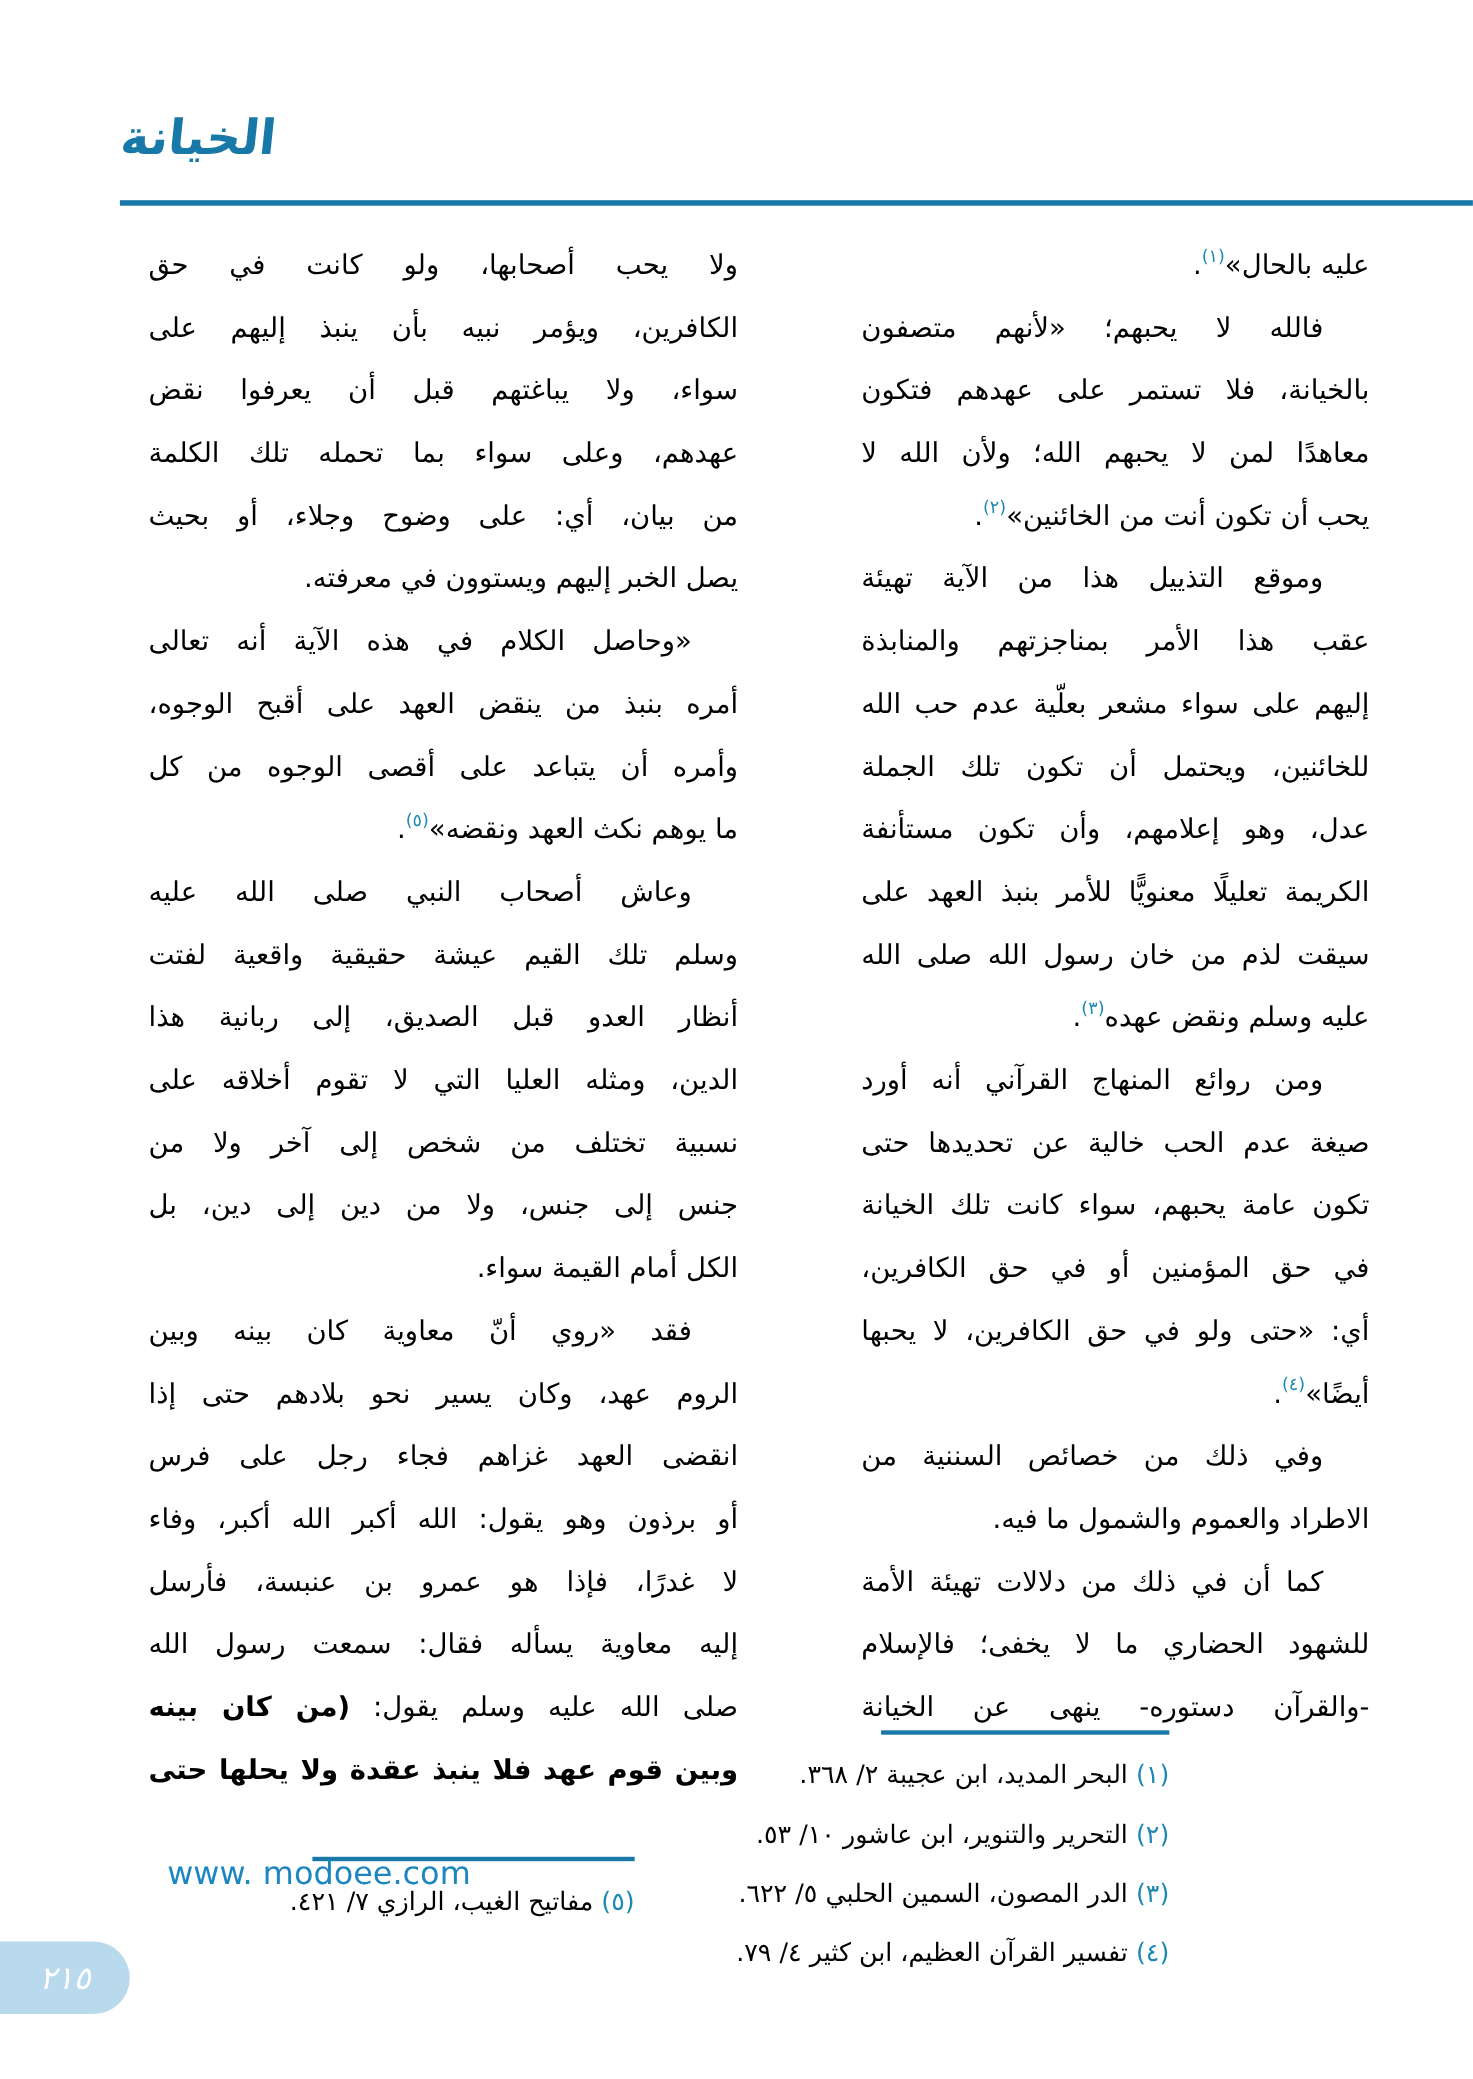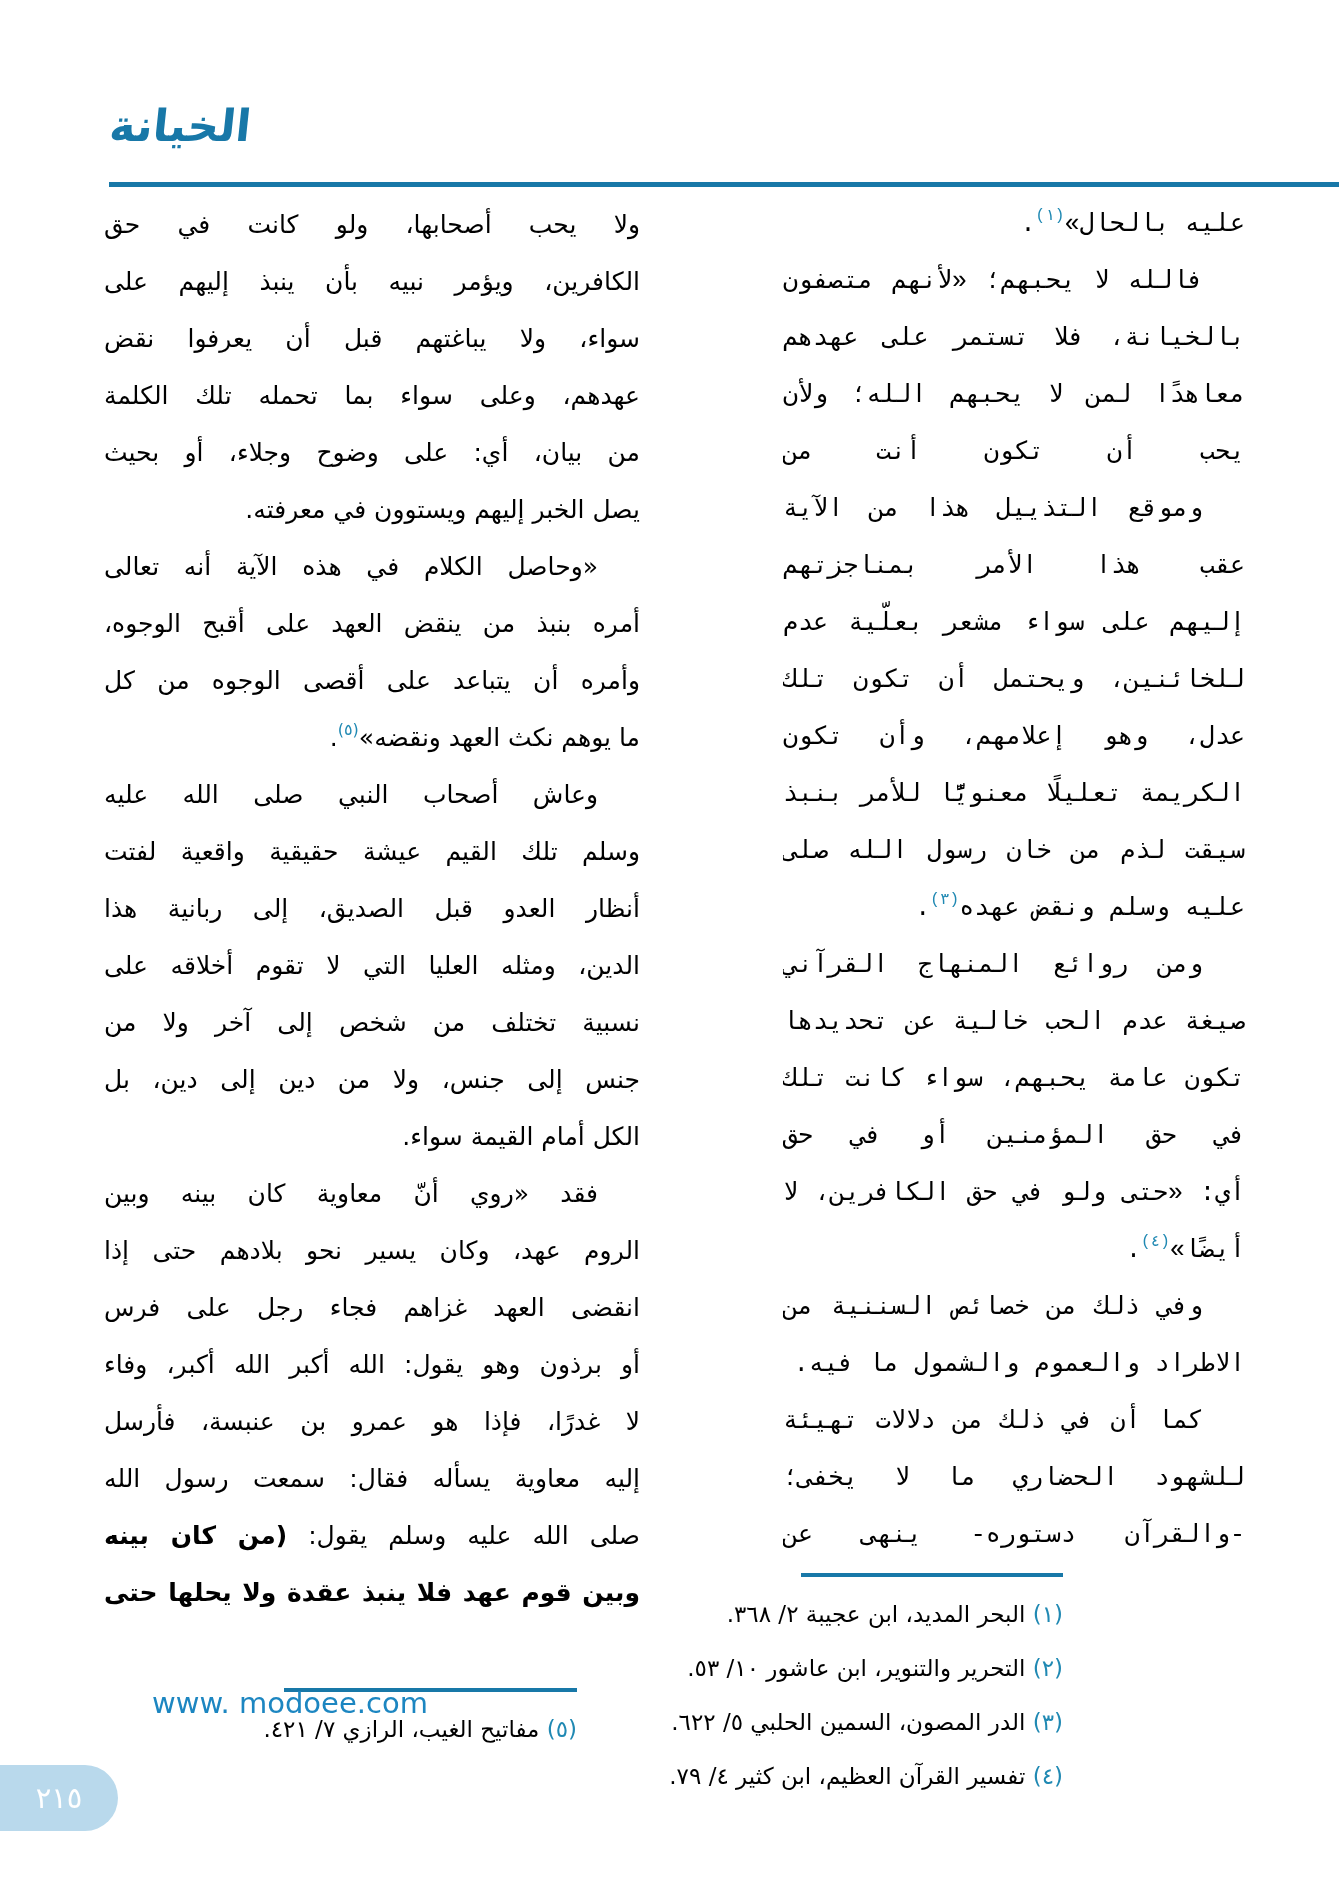--- a/index.html
+++ b/index.html
@@ -24,22 +24,22 @@
     color:var(--accent);
     font-size:44px;font-weight:bold;
     direction:rtl;
     transform:skewX(-6deg);
   }
   .header-rule{
     position:absolute;top:182px;left:109px;right:0;
     height:5px;background:var(--accent);
   }
   
-  .col{position:absolute;top:196px;direction:rtl;color:var(--ink);}
-  .col-right{right:94px;width:462px;font-family:Liberation Mono, monospace;}
+  .col{position:absolute;top:212px;direction:rtl;color:var(--ink);margin-left:31px;}
+  .col-right{right:94px;width:462px;}
   .col-left{left:104px;width:536px;}
   .line{
     font-size:25px;line-height:57px;height:57px;overflow:hidden;
     text-align:justify;text-align-last:justify;
     white-space:normal;
   }
   .line.last{text-align-last:right;}
   .line.indent{text-indent:42px;}
   .marker{
     color:var(--marker);
@@ -64,20 +64,21 @@
   .page-tab{
     position:absolute;top:1765px;left:0;
     width:118px;height:66px;
     background:var(--tab-bg);
     border-radius:0 34px 34px 0;
     color:#ffffff;
     font-size:29px;
     display:flex;align-items:center;justify-content:center;
     letter-spacing:9px;
     direction:rtl;
+    font-style:italic;
   }
   .website{
     position:absolute;top:1686px;left:152px;
     color:var(--site);
     font-size:29px;
     direction:ltr;
     font-family:"DejaVu Sans", sans-serif;
   }
 </style>
 </head>

